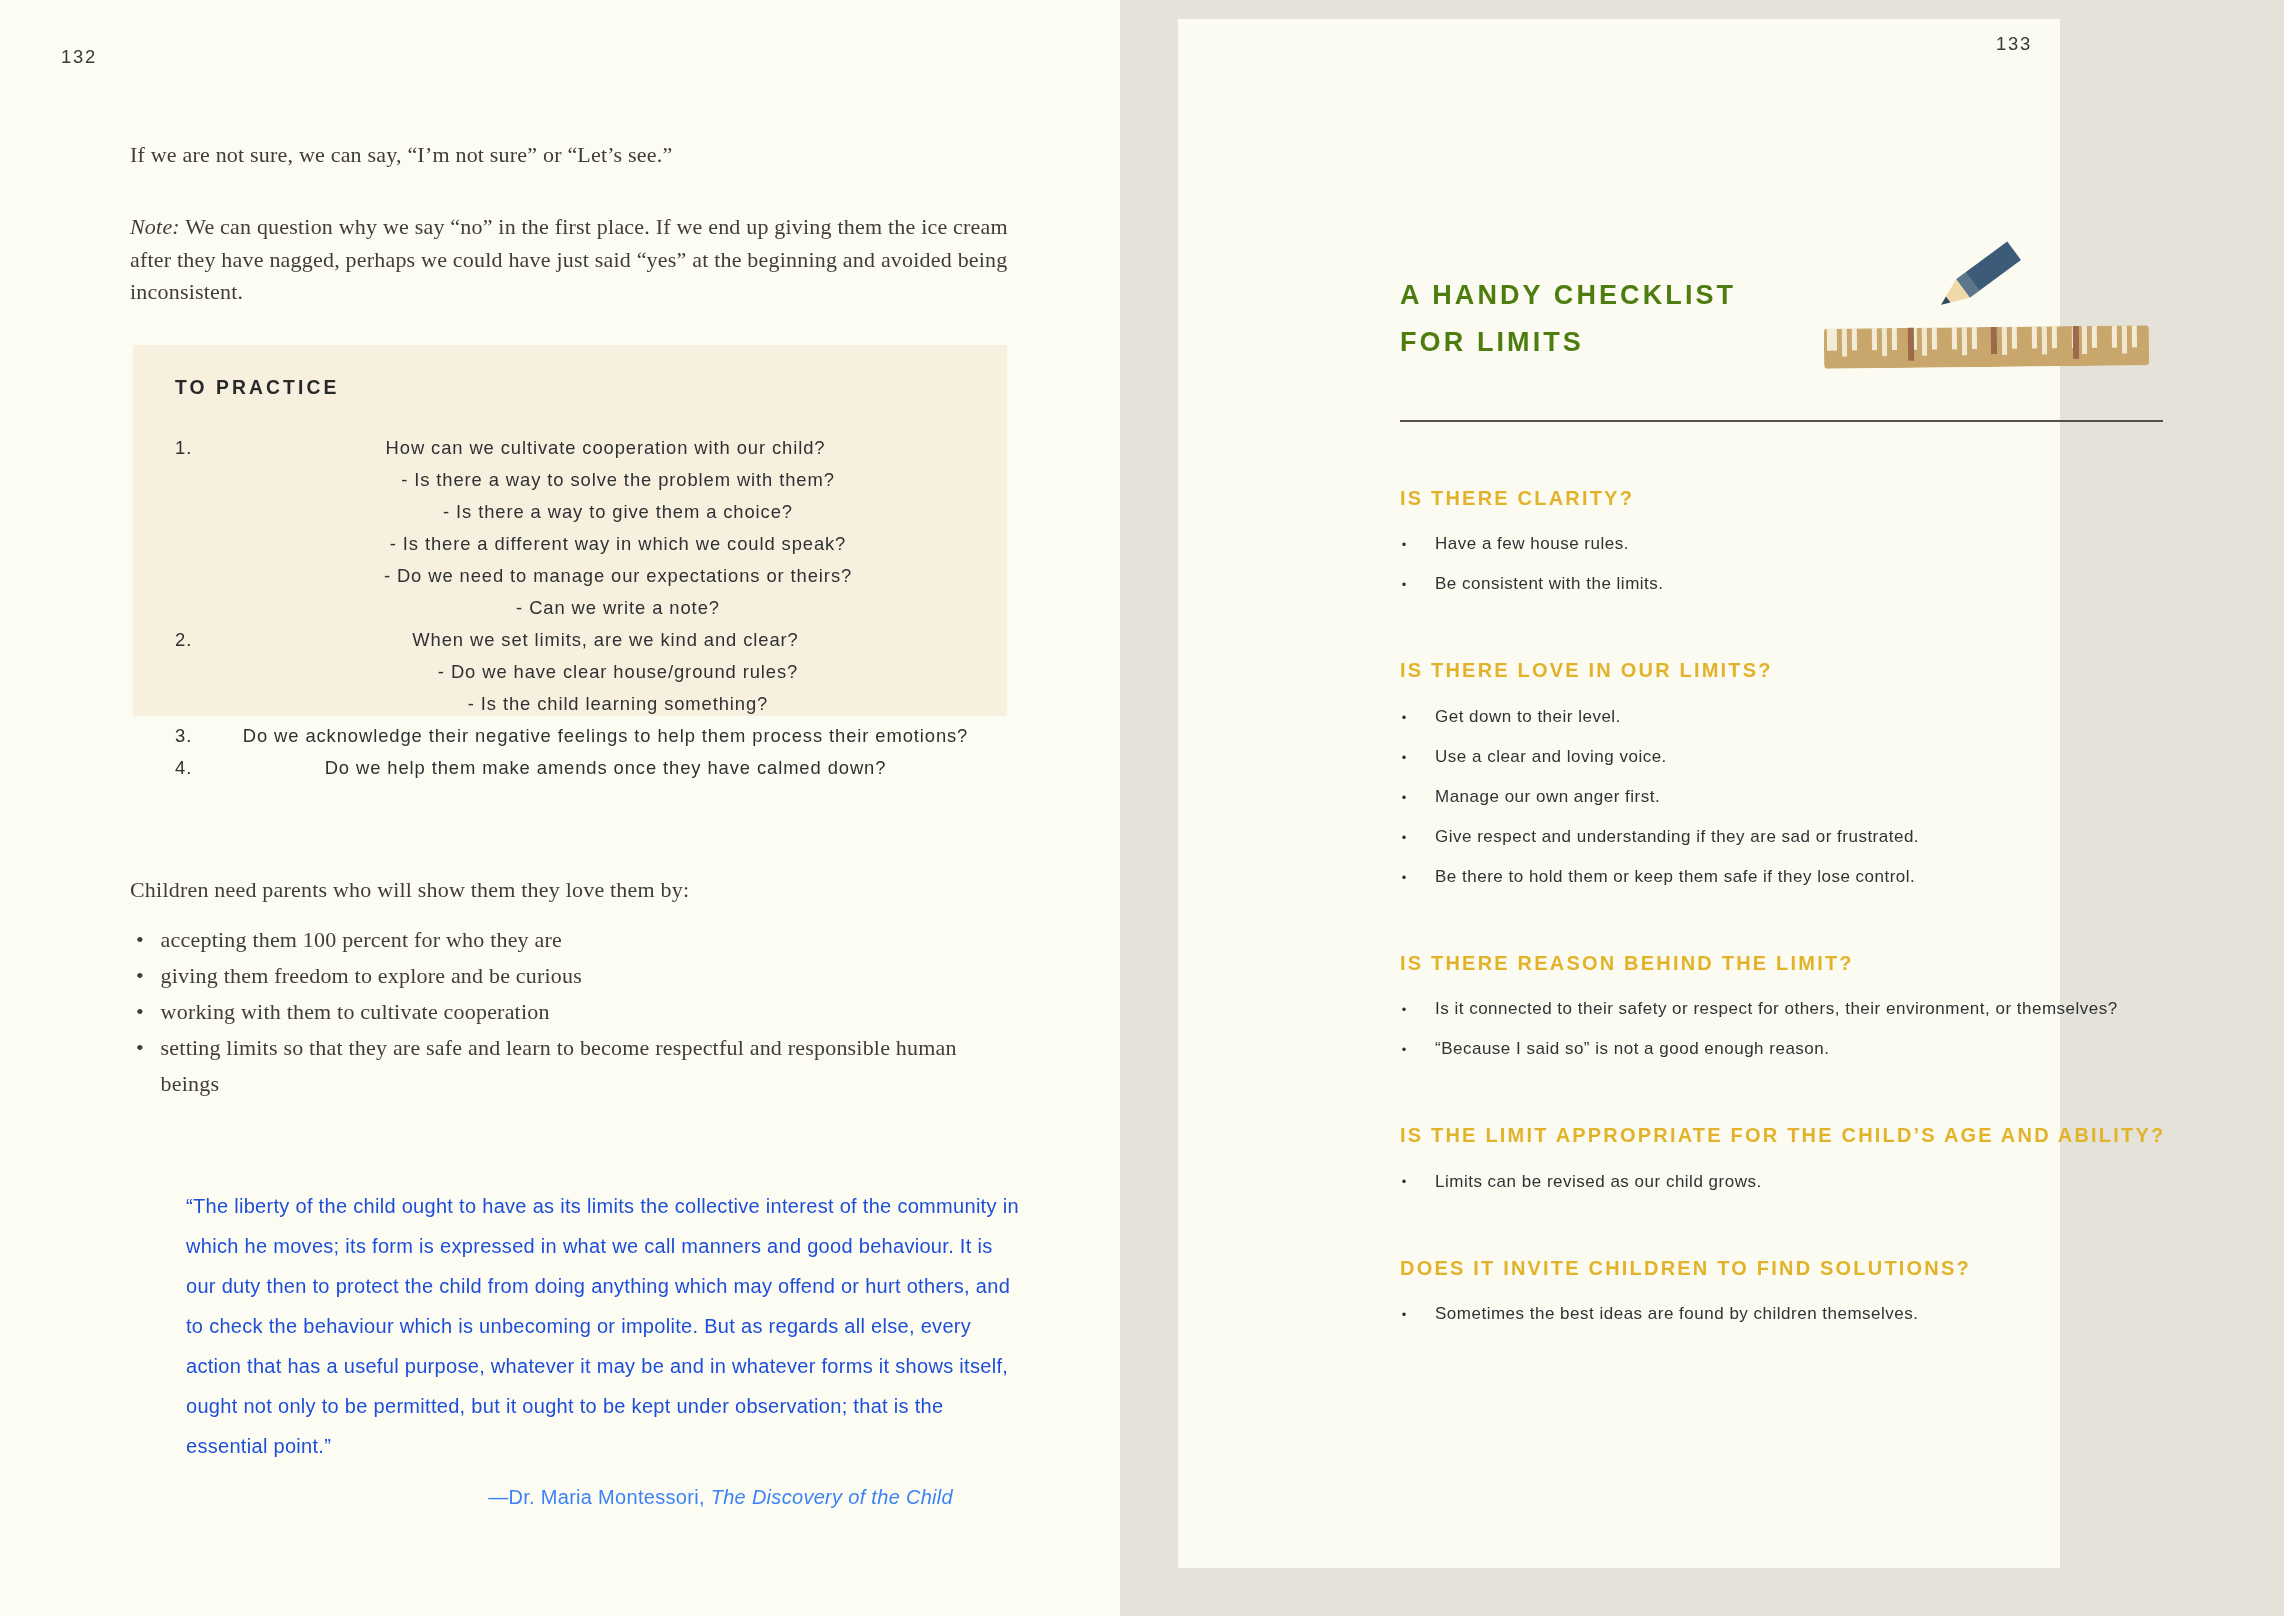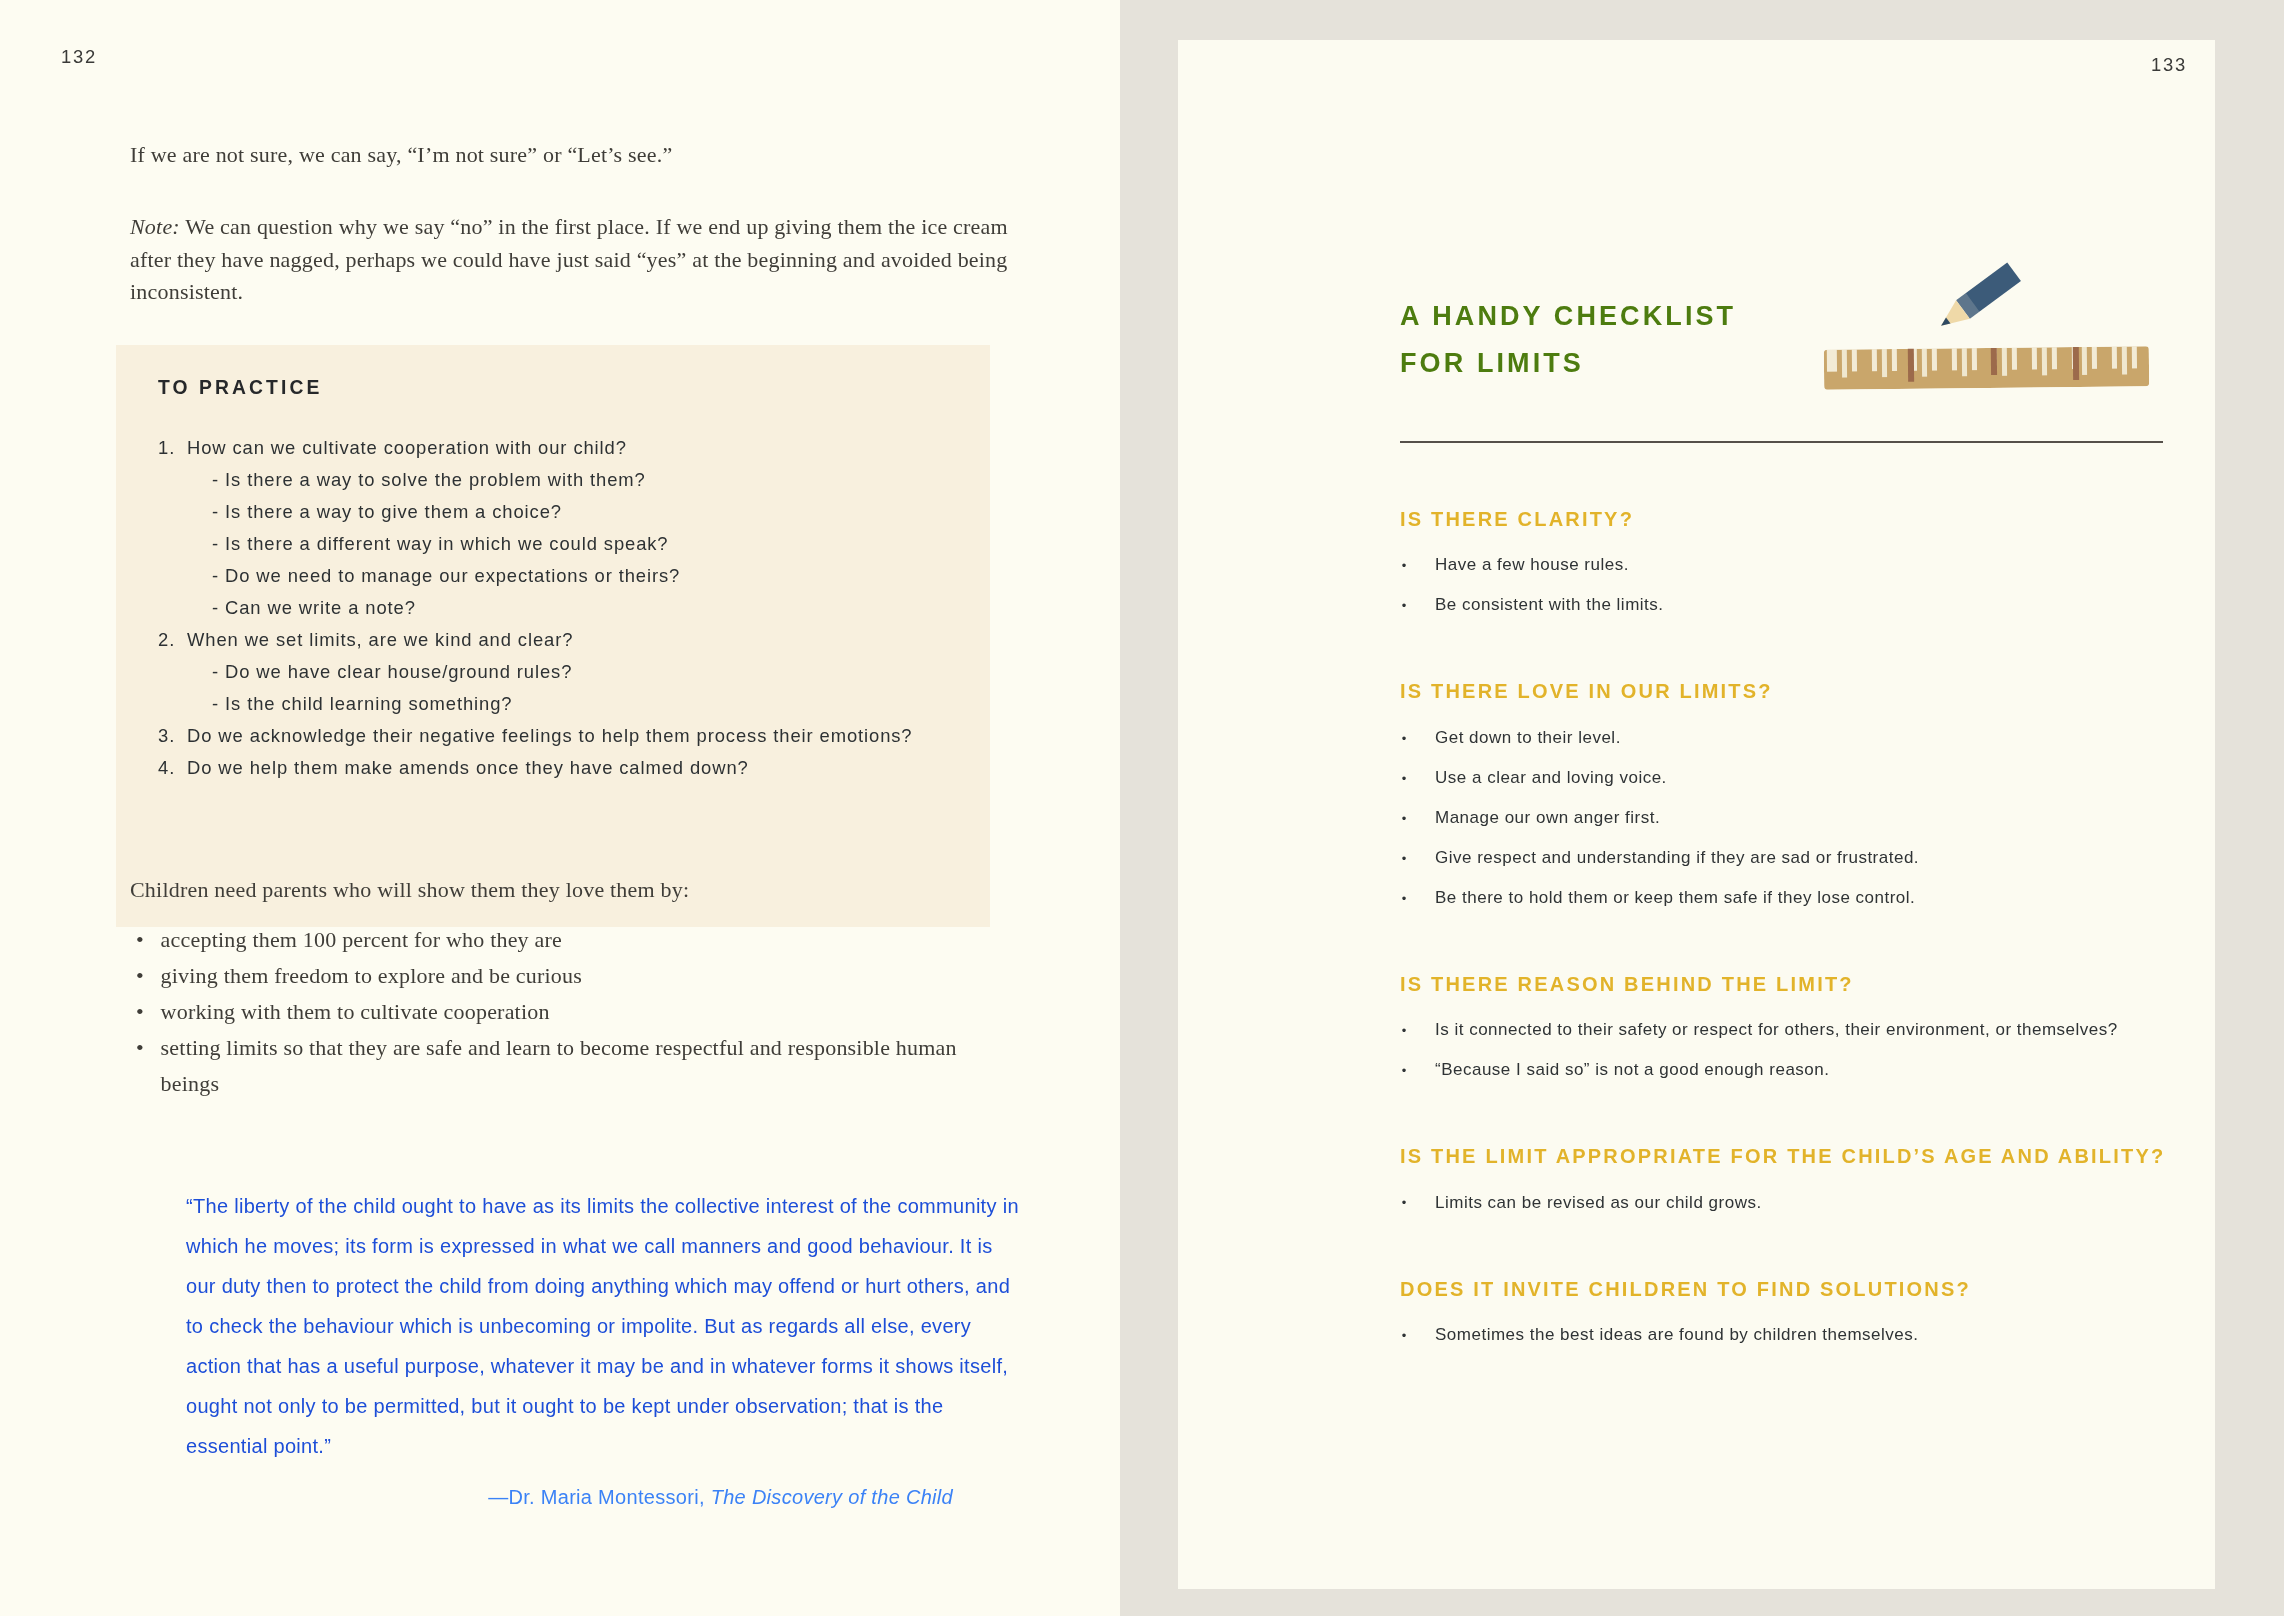--- a/index.html
+++ b/index.html
@@ -16,22 +16,23 @@
   .folio { position:absolute; font-size:18.4px; color:#3A3A38; letter-spacing:1.8px; }
   .folio-left { left:61px; top:46px; }
   .serif {
     font-family:"Liberation Serif", serif; color:#3F3D38;
     font-size:22px; line-height:32.5px; letter-spacing:0.2px;
   }
   .para-intro { position:absolute; left:130px; top:139px; width:896px; margin:0; }
   .para-note  { position:absolute; left:130px; top:211px; width:887px; margin:0; }
   .para-note em { font-style:italic; }
   .practice-box {
-    position:absolute; left:116px; top:345px; width:874px; height:582px;
+    position:absolute; left:133px; top:345px; width:874px; height:371px;
     background:#F8F0DE;
+    text-align:center;
   }
   .practice-title {
     position:absolute; left:42px; top:32px; margin:0;
     font-size:19.3px; font-weight:bold; letter-spacing:3.1px; color:#26282A;
   }
   .plist {
     position:absolute; left:0; top:87px; width:100%;
     font-size:18.4px; line-height:32px; letter-spacing:0.9px; color:#2D3133;
   }
   .pline { position:relative; padding-left:71px; white-space:nowrap; }
@@ -47,21 +48,21 @@
     font-size:20px; line-height:40px; letter-spacing:0.3px; color:#1d4ed8;
   }
   .attribution {
     position:absolute; left:186px; top:1478px; width:842px; margin:8px;
     box-sizing:border-box; padding-right:83px; text-align:right;
     font-size:20px; color:#3b82f6; letter-spacing:0.3px;
   }
   .attribution .work { font-style:italic; }
   
   .card {
-    position:absolute; left:1178px; top:40px; width:1037px; height:1549px;
+    position:absolute; left:1178px; top:19px; width:882px; height:1549px;
     background:#FCFBF1;
   }
   .folio-right { right:28px; top:14px; }
   .checklist-title {
     position:absolute; left:222px; top:253px; margin:0;
     font-size:27px; font-weight:bold; letter-spacing:3.1px; line-height:47px;
     color:#4d7c0f;
   }
   .rule-line {
     position:absolute; left:222px; top:401px; width:763px; height:1.8px;

